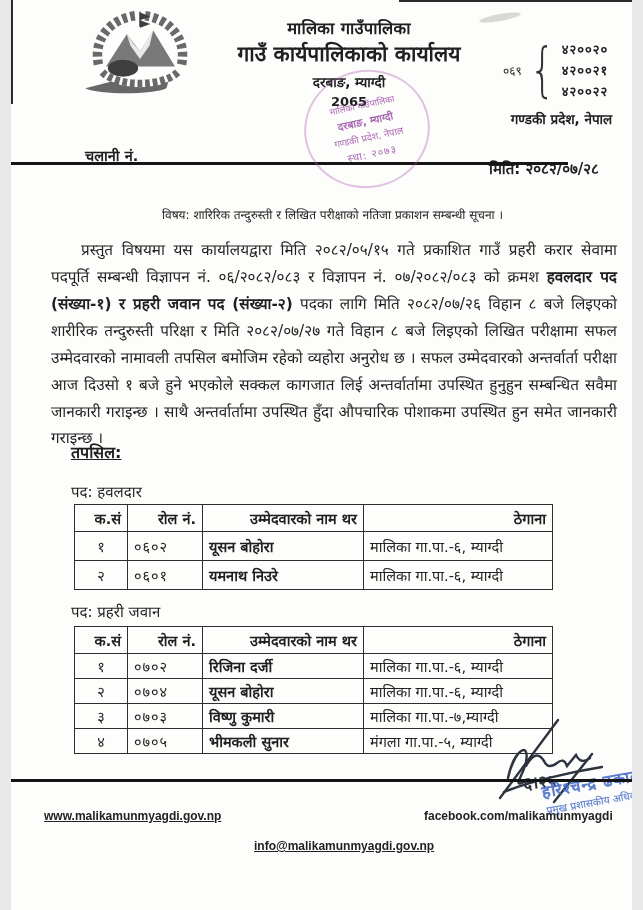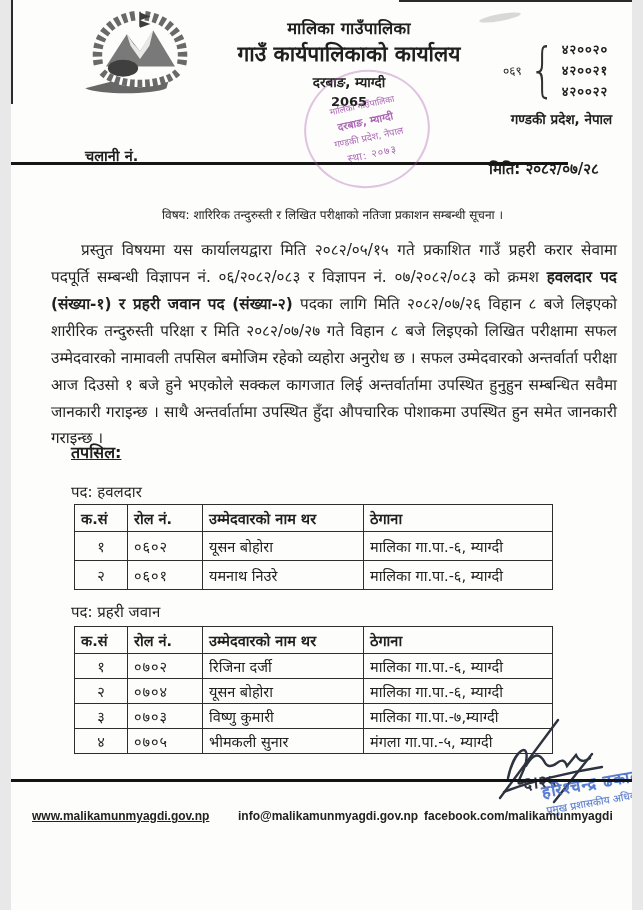--- a/index.html
+++ b/index.html
@@ -45,40 +45,40 @@
   .subject{position:absolute;left:0;width:643px;top:206px;text-align:center;font-size:12px;font-weight:normal;}
   .body-para{position:absolute;left:40px;top:237px;width:566px;font-size:15.3px;line-height:1.76;text-align:justify;text-indent:30px;}
   .body-para b{font-weight:bold;}
   .tapasil{position:absolute;left:60px;top:441px;font-size:16px;font-weight:bold;text-decoration:underline;}
   .post-label{position:absolute;left:60px;font-size:15px;}
   .post1{top:481px;} .post2{top:601px;}
   
   table.list{position:absolute;left:63px;border-collapse:collapse;width:479px;background:transparent;}
   .t1{top:504px;} .t2{top:626px;}
   table.list th,table.list td{border:1.5px solid #2e2e2e;font-size:14.5px;padding:1px 6px;}
-  table.list th{font-weight:bold;text-align:left;height:24px;}
+  table.list th{font-weight:bold;text-align:right;height:24px;}
   .t1 td{height:26px;} .t2 td{height:22px;}
   td.c-sn{width:40px;text-align:center;}
   td.c-roll{width:62px;padding-left:10px;letter-spacing:1px;font-family:Liberation Serif, serif;}
-  td.c-name{width:148px;padding-left:8px;}
+  td.c-name{width:148px;padding-left:8px;font-weight:bold;}
   td.c-addr{padding-left:14px;}
   
   .sig{position:absolute;left:483px;top:712px;width:125px;height:92px;}
   .sig path{fill:none;stroke:#2e3340;stroke-width:2.4;stroke-linecap:round;}
   .sig-note{position:absolute;left:512px;top:770px;font-size:17px;color:#2e3340;transform:rotate(-6deg);font-weight:bold;}
   .stamp-blue{position:absolute;left:502px;top:772px;width:160px;transform:rotate(-10deg);color:rgba(66,105,200,.82);text-align:center;pointer-events:none;}
   .stamp-blue .b1{font-size:16px;font-weight:bold;letter-spacing:1px;text-shadow:0 0 1px rgba(66,105,200,.35);}
   .stamp-blue .b2{font-size:10.5px;margin-top:1px;text-shadow:0 0 1px rgba(66,105,200,.3);}
   .rule2{position:absolute;top:779px;left:0;width:643px;height:3px;background:#141414;}
   
   .slogan{position:absolute;left:0;width:643px;top:789px;text-align:center;font-size:13.5px;font-weight:bold;text-decoration:underline;}
   .links{position:absolute;left:0;top:809px;width:643px;font-family:"Liberation Sans",sans-serif;font-size:12px;font-weight:bold;color:#222;}
   .links span{position:absolute;white-space:nowrap;}
-  .lnk-web{left:21px;text-decoration:underline;}
-  .lnk-mail{left:227px;}
+  .lnk-web{left:33px;text-decoration:underline;}
+  .lnk-mail{left:243px;text-decoration:underline;margin-top:30px;}
   .lnk-fb{left:413px;}
 </style>
 </head>
 <body>
 
 <div class="page">
 
   <div class="edge-top"></div>
   <div class="edge-left"></div>
   <div class="smudge"></div>

